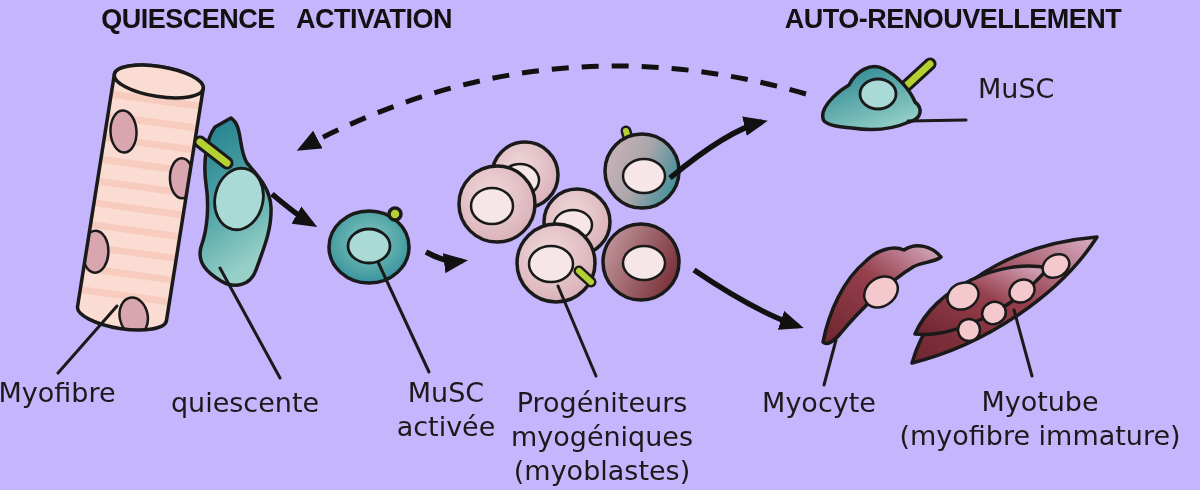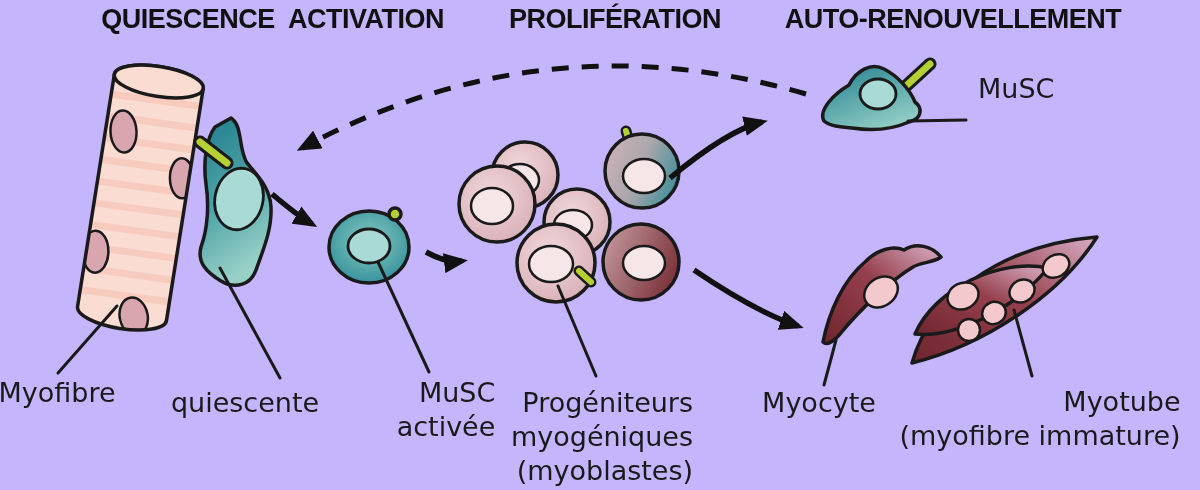--- a/index.html
+++ b/index.html
@@ -2,21 +2,21 @@
 <html><head>
 <meta charset="utf-8">
 <style>
   html,body{margin:0;padding:0;background:#ffffff;}
   #stage{position:relative;width:1200px;height:490px;background:#c4b5fd;overflow:hidden;
          font-family:"DejaVu Sans",sans-serif;color:#1a1a1a;}
   #art{position:absolute;left:0;top:0;}
   .hdr{position:absolute;top:4px;transform:translateX(-50%);white-space:nowrap;
        font-family:"Liberation Sans",sans-serif;font-weight:800;font-size:27px;
        letter-spacing:-0.5px;color:#111;}
-  .lbl{position:absolute;transform:translateX(-50%);text-align:right;white-space:nowrap;
+  .lbl{position:absolute;transform:translateX(-50%);text-align:center;white-space:nowrap;
        font-size:27px;line-height:34px;color:#1a1a1a;}
   .lbl.left{transform:none;text-align:left;}
   svg *{vector-effect:none;}
 </style>
 </head>
 <body>
 
 <div id="stage">
 
   <svg id="art" width="1200" height="490" viewBox="0 0 1200 490">
@@ -183,22 +183,21 @@
       <line x1="220" y1="268" x2="280" y2="378"></line>
       <line x1="378" y1="262" x2="429" y2="372"></line>
       <line x1="558" y1="286" x2="596" y2="376"></line>
       <line x1="836" y1="340" x2="824" y2="385"></line>
       <line x1="1014" y1="310" x2="1032" y2="376"></line>
       <line x1="908" y1="121" x2="966" y2="120"></line>
     </g>
   </svg>
 
   <div class="hdr" style="left:188px">QUIESCENCE</div>
-  <div class="hdr" style="left:366px">ACTIVATION</div>
-  <div class="hdr" style="left:615px">PROLIFÉRATION</div>
+  <div class="hdr" style="left:374px">ACTIVATION</div>
   <div class="hdr" style="left:953px">AUTO-RENOUVELLEMENT</div>
 
   <div class="lbl" style="left:57px;top:376px">Myofibre</div>
 
   <div class="lbl" style="left:245px;top:386px">
     <div>quiescente</div>
   </div>
 
   <div class="lbl" style="left:446px;top:376px">
     <div>MuSC</div>

